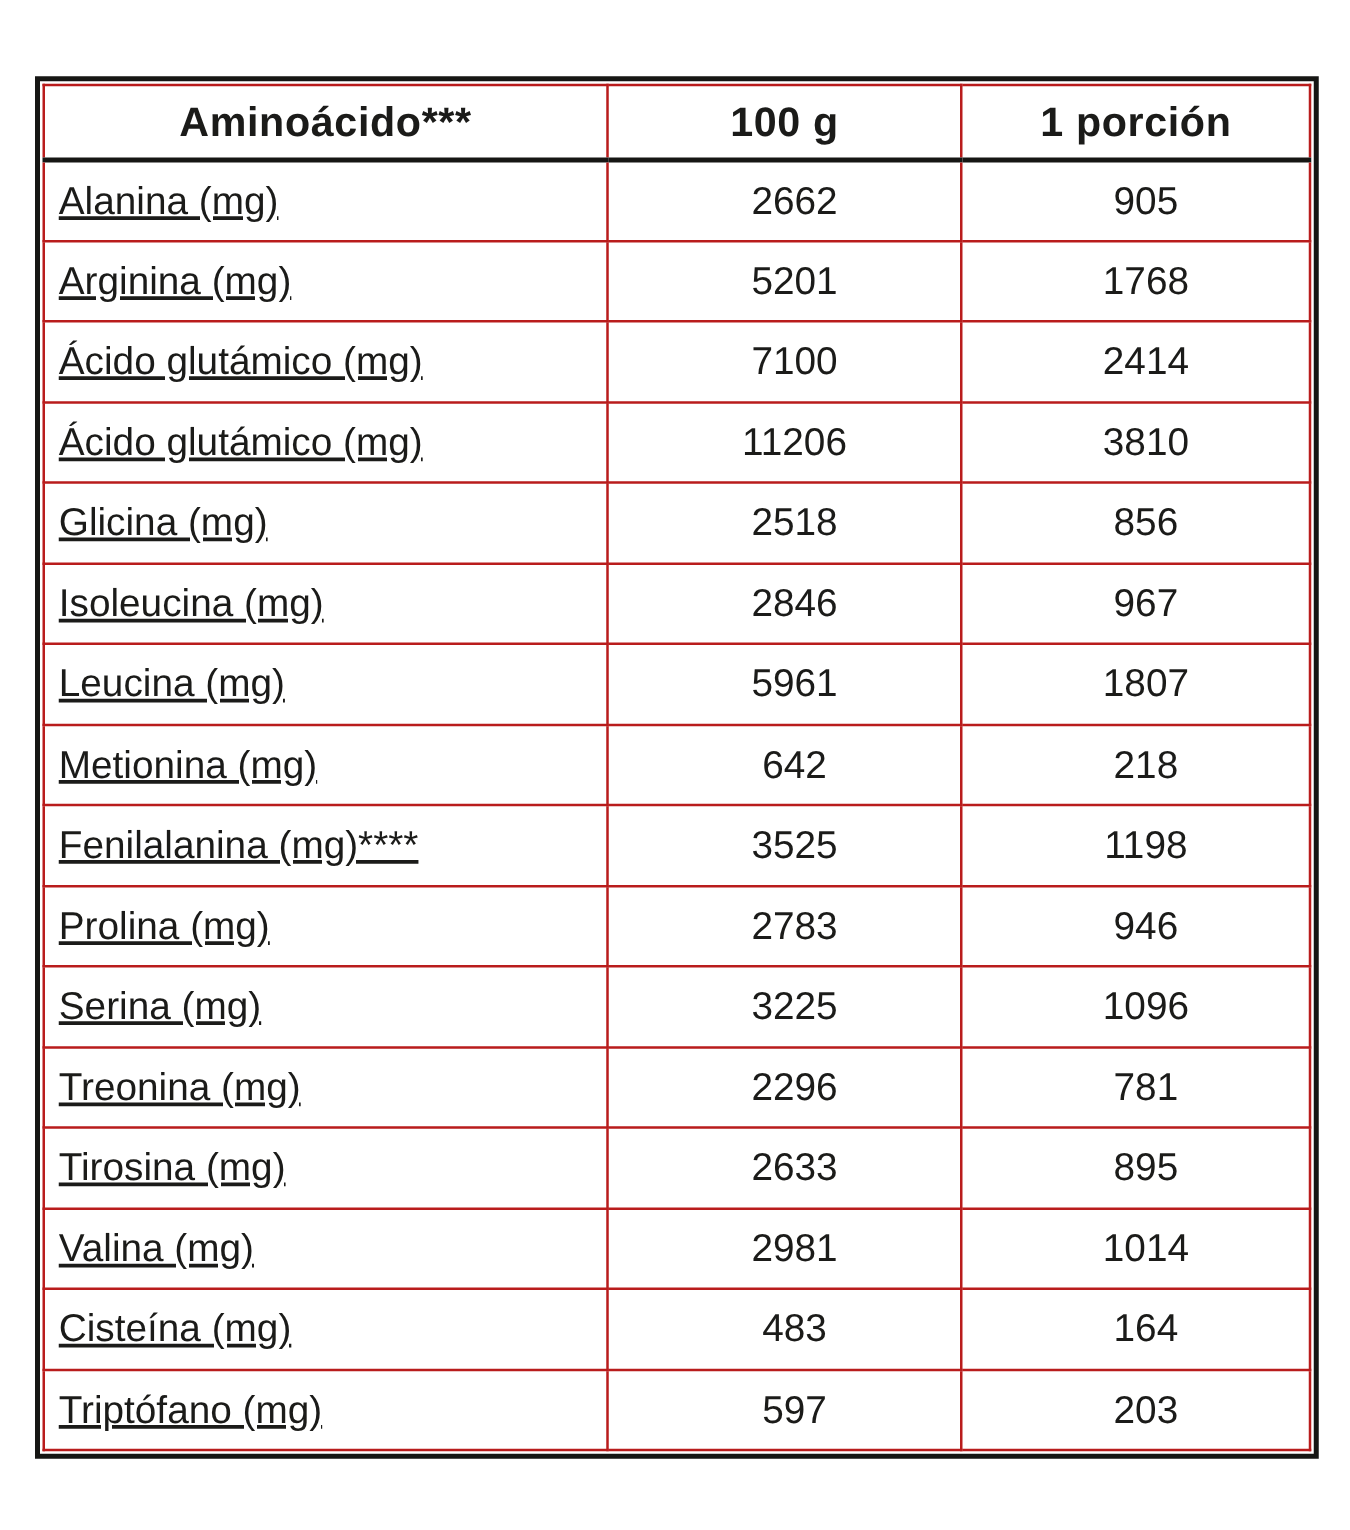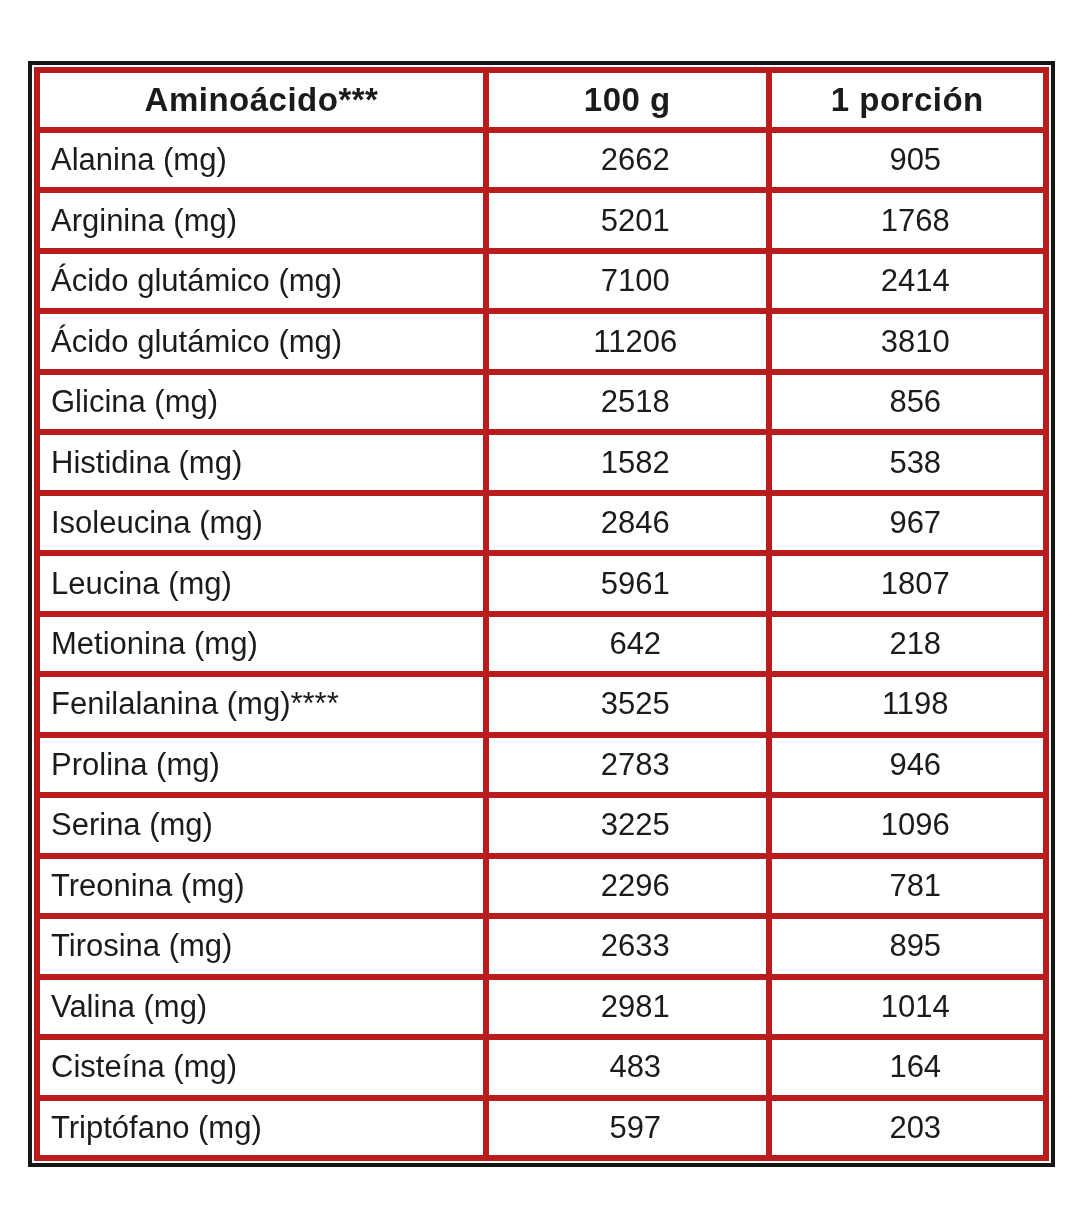--- a/index.html
+++ b/index.html
@@ -20,40 +20,41 @@
     padding: 2px;
     background: #ffffff;
   }
   table {
     width: 100%;
     height: 100%;
     border-collapse: collapse;
     table-layout: fixed;
   }
   th, td {
-    border: 6px solid #b91c1c;
+    border: 2px solid #b91c1c;
     font-size: 31px;
     overflow: hidden;
     white-space: nowrap;
   }
   col.c-name   { width: 44.5%; }
   col.c-100g   { width: 28.0%; }
   col.c-porcion{ width: 27.5%; }
   thead th {
     font-weight: bold;
     font-size: 33px;
     text-align: center;
     height: 60px;
     border-bottom: 4px solid #161614;
     letter-spacing: 0.5px;
   }
   tbody td { text-align: center; height: 55px; padding-left: 16px; }
   tbody td.col-name {
     text-align: left;
     padding-left: 11px;
+    text-decoration: underline;
   }
 </style>
 </head>
 <body>
 
 <div class="table-wrap">
   <table>
     <colgroup>
       <col class="c-name">
       <col class="c-100g">
@@ -90,25 +91,20 @@
     <td class="col-num">11206</td>
     <td class="col-num">3810</td>
   </tr>
 
   <tr>
     <td class="col-name">Glicina (mg)</td>
     <td class="col-num">2518</td>
     <td class="col-num">856</td>
   </tr>
 
-  <tr>
-    <td class="col-name">Histidina (mg)</td>
-    <td class="col-num">1582</td>
-    <td class="col-num">538</td>
-  </tr>
 
   <tr>
     <td class="col-name">Isoleucina (mg)</td>
     <td class="col-num">2846</td>
     <td class="col-num">967</td>
   </tr>
 
   <tr>
     <td class="col-name">Leucina (mg)</td>
     <td class="col-num">5961</td>

